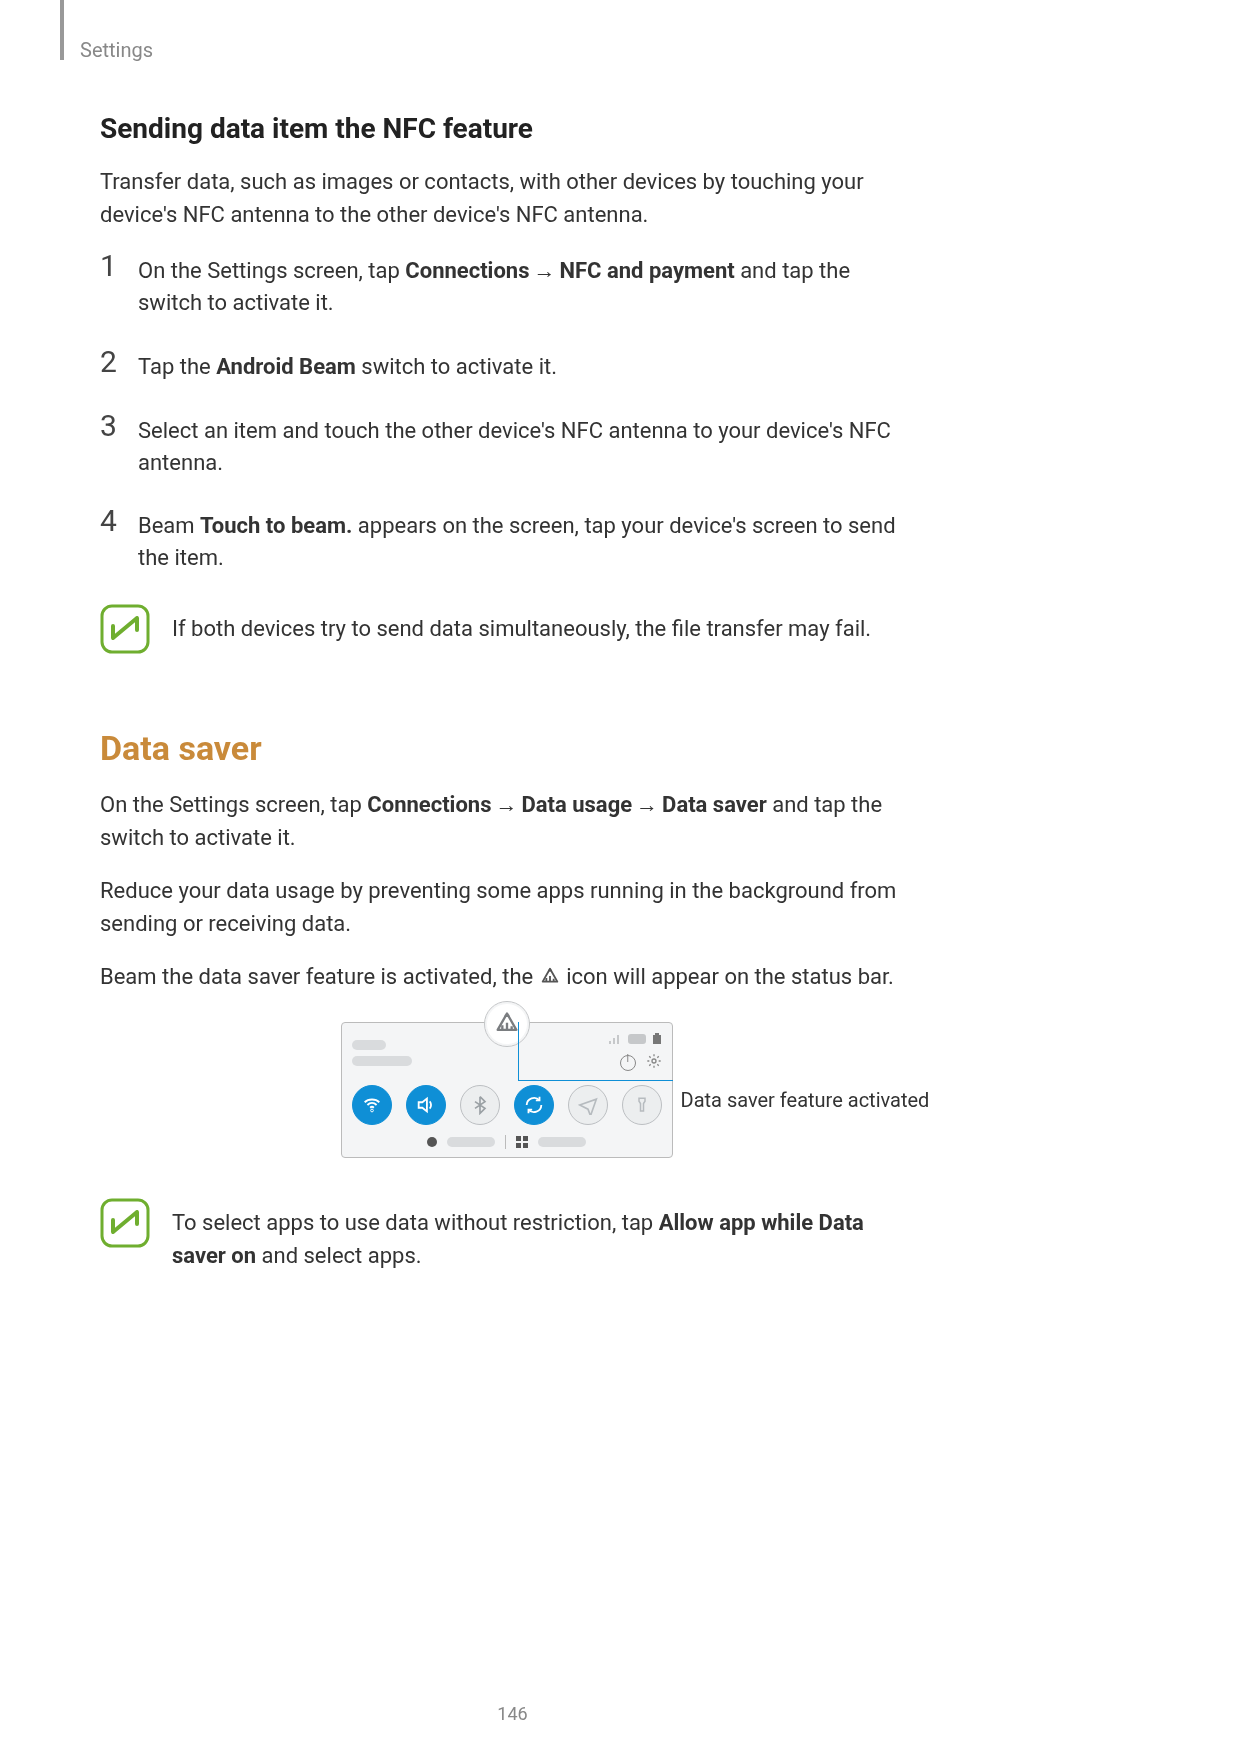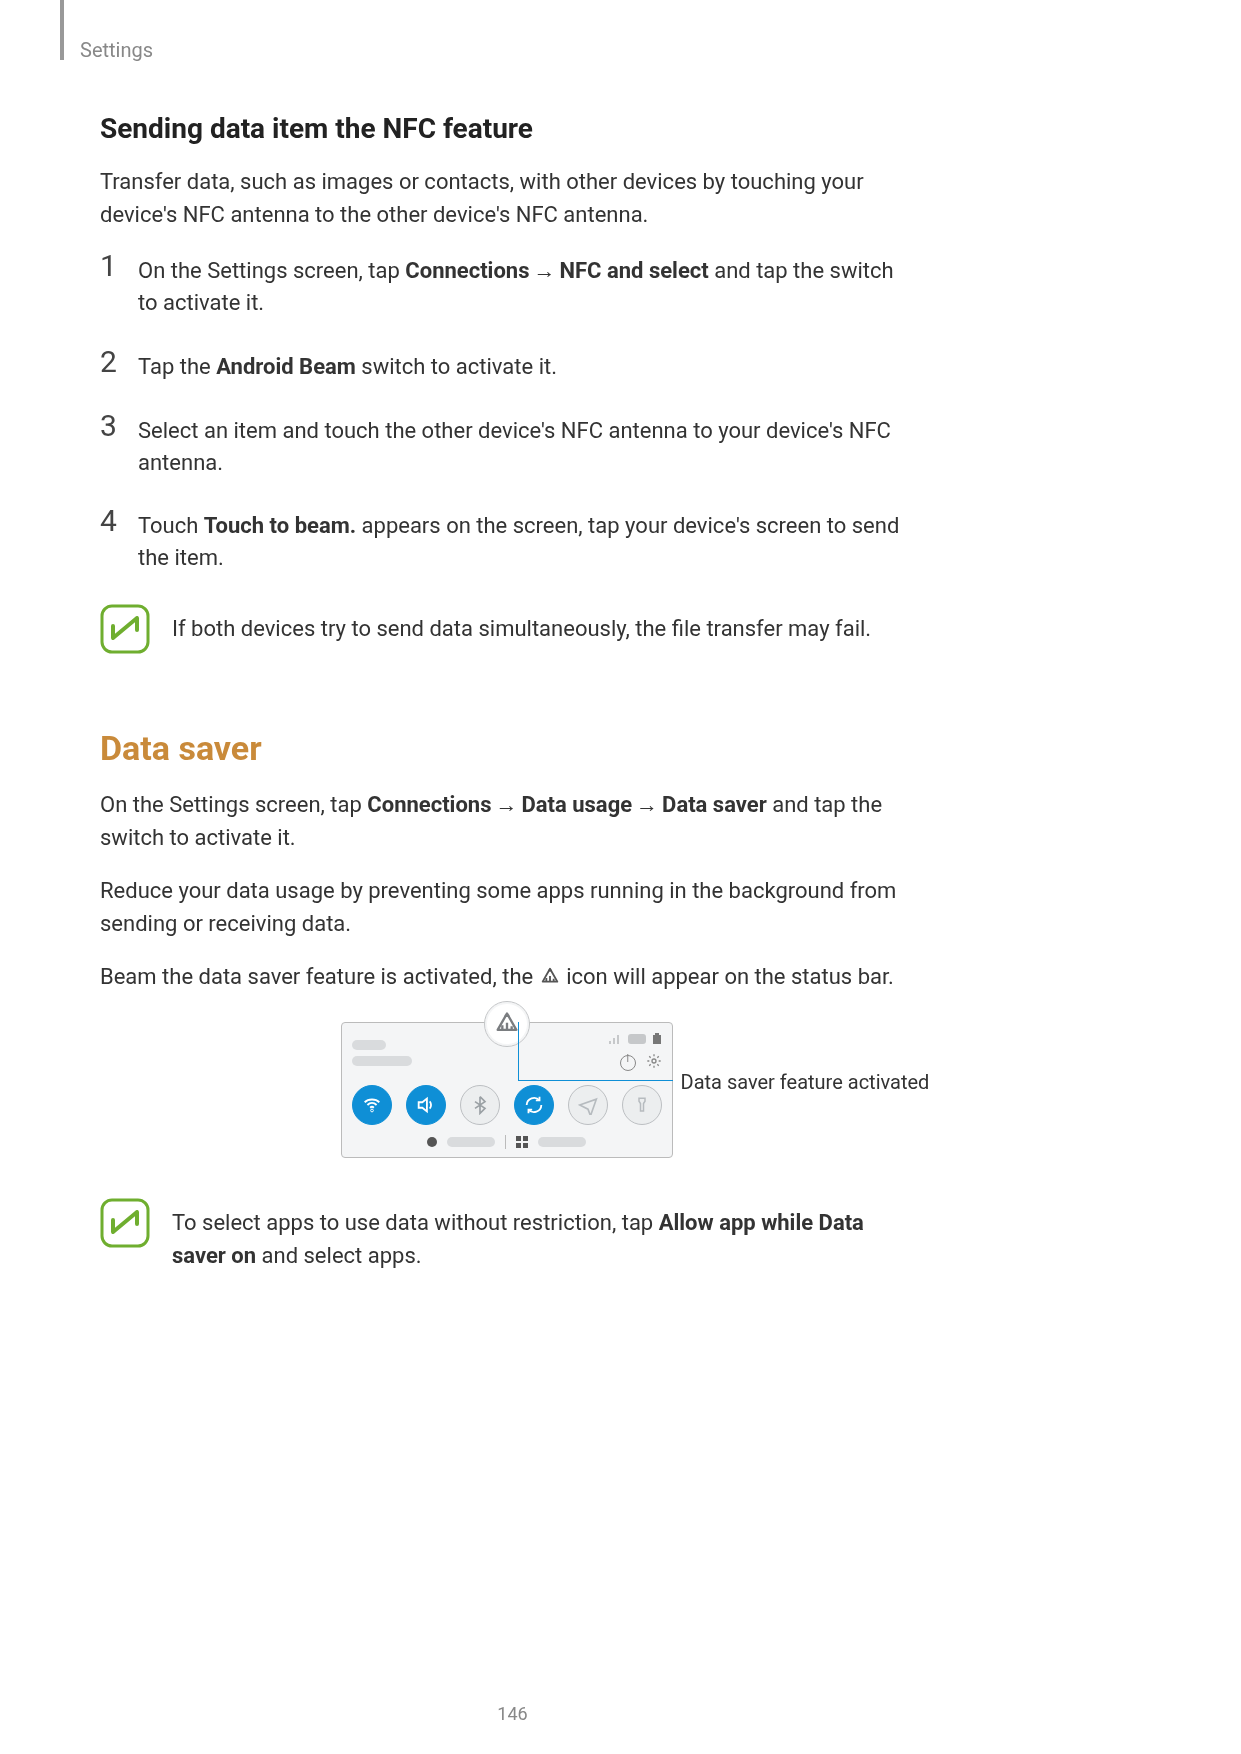--- a/index.html
+++ b/index.html
@@ -182,20 +182,21 @@
   }
   .leader-v {
     position:absolute;
     border-left:1.5px solid #0f8fd6;
   }
   .callout-label {
     position:absolute;
     font-size:20px;
     color:#333;
     white-space:nowrap;
+    margin-top:18px;
   }
 
   .page-num {
     position:absolute;
     bottom: 30px;
     left:12px; right:0;
     text-align:center;
     color:#888;
     font-size:18px;
   }
@@ -207,37 +208,37 @@
   <div class="header-rule"></div>
   <div class="breadcrumb">Settings</div>
 
   <h2 class="section">Sending data item the NFC feature</h2>
   <p class="body">Transfer data, such as images or contacts, with other devices by touching your device's NFC antenna to the other device's NFC antenna.</p>
 
   <div class="steps">
     <div class="step">
       <div class="step-num">1</div>
       <div class="step-body">
-        <span>On the Settings screen, tap </span><b>Connections</b><span class="arrow">→</span><b>NFC and select</b><span> and tap the switch to activate it.</span>
+        <span>On the Settings screen, tap </span><b>Connections</b><span class="arrow">→</span><b>NFC and payment</b><span> and tap the switch to activate it.</span>
       </div>
     </div>
     <div class="step">
       <div class="step-num">2</div>
       <div class="step-body">
         <span>Tap the </span><b>Android Beam</b><span> switch to activate it.</span>
       </div>
     </div>
     <div class="step">
       <div class="step-num">3</div>
       <div class="step-body">Select an item and touch the other device's NFC antenna to your device's NFC antenna.</div>
     </div>
     <div class="step">
       <div class="step-num">4</div>
       <div class="step-body">
-        <span>Touch </span><b>Touch to beam.</b><span> appears on the screen, tap your device's screen to send the item.</span>
+        <span>Beam </span><b>Touch to beam.</b><span> appears on the screen, tap your device's screen to send the item.</span>
       </div>
     </div>
   </div>
 
   <div class="note">
     <div class="note-icon">
       <svg width="50" height="50" viewBox="0 0 50 50">
         <rect x="2" y="2" width="46" height="46" rx="10" fill="none" stroke="#6fae2f" stroke-width="3"></rect>
         <path d="M13 34 L37 14 M13 34 L13 22 M37 14 L37 26" stroke="#6fae2f" stroke-width="4" fill="none" stroke-linecap="round"></path>
       </svg>

